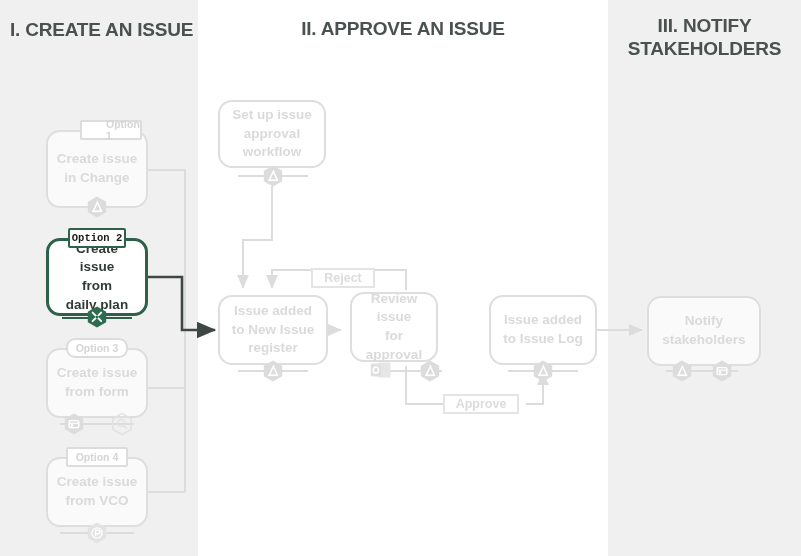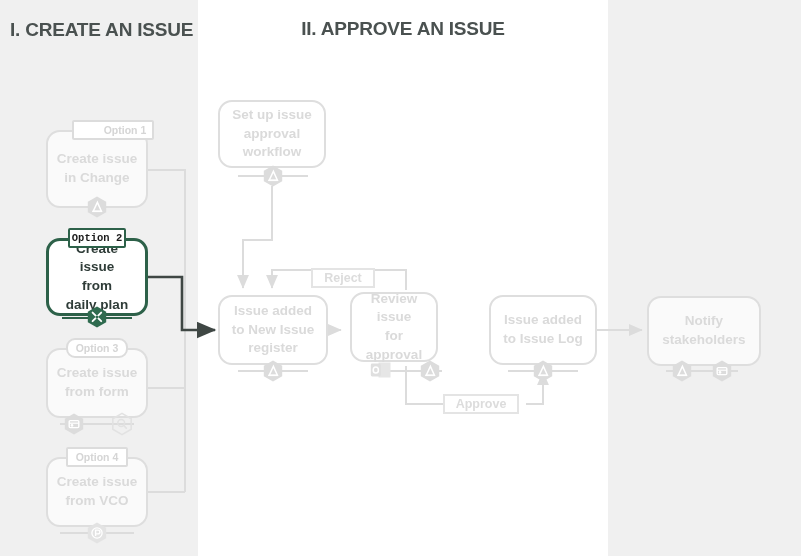--- a/index.html
+++ b/index.html
@@ -161,22 +161,24 @@
       <path d="M146,277 L182,277 L182,330 L215,330" marker-end="url(#ah-dark)"></path>
     </g>
 
     <g stroke="#2d6149" stroke-width="2" fill="none">
       <path d="M62,318 L132,318"></path>
     </g>
   </svg>
 
   <div class="col-title" id="title-2">II. APPROVE AN ISSUE</div>
   <div class="col-title" id="title-1">I. CREATE AN ISSUE</div>
-
-  <div class="opt-tab" style="left:72px;top:120px;width:82px;padding-left:24px;">Option 1</div>
+  <div class="col-title" id="title-3"><span style="white-space:pre-line">III. NOTIFY
+STAKEHOLDERS</span></div>
+
+  <div class="opt-tab" style="left:80px;top:120px;width:62px;padding-left:24px;">Option 1</div>
   <div class="node faded" style="left:46px;top:130px;width:102px;height:78px;white-space:pre-line">Create issue
 in Change</div>
   <div class="hexicon" style="left:85px;top:195px;">
     <svg viewBox="0 0 24 24">
         <polygon points="12,1.4 21.2,6.7 21.2,17.3 12,22.6 2.8,17.3 2.8,6.7" fill="#dcdcdc"></polygon>
         <path d="M8.2 16.2 L12.4 7.4 L16.4 16.2 Z" fill="none" stroke="#ffffff" stroke-width="1.5"></path>
         <path d="M7.3 16.4 L16.9 16.4" stroke="#ffffff" stroke-width="1.4"></path>
       </svg>
   </div>
 

